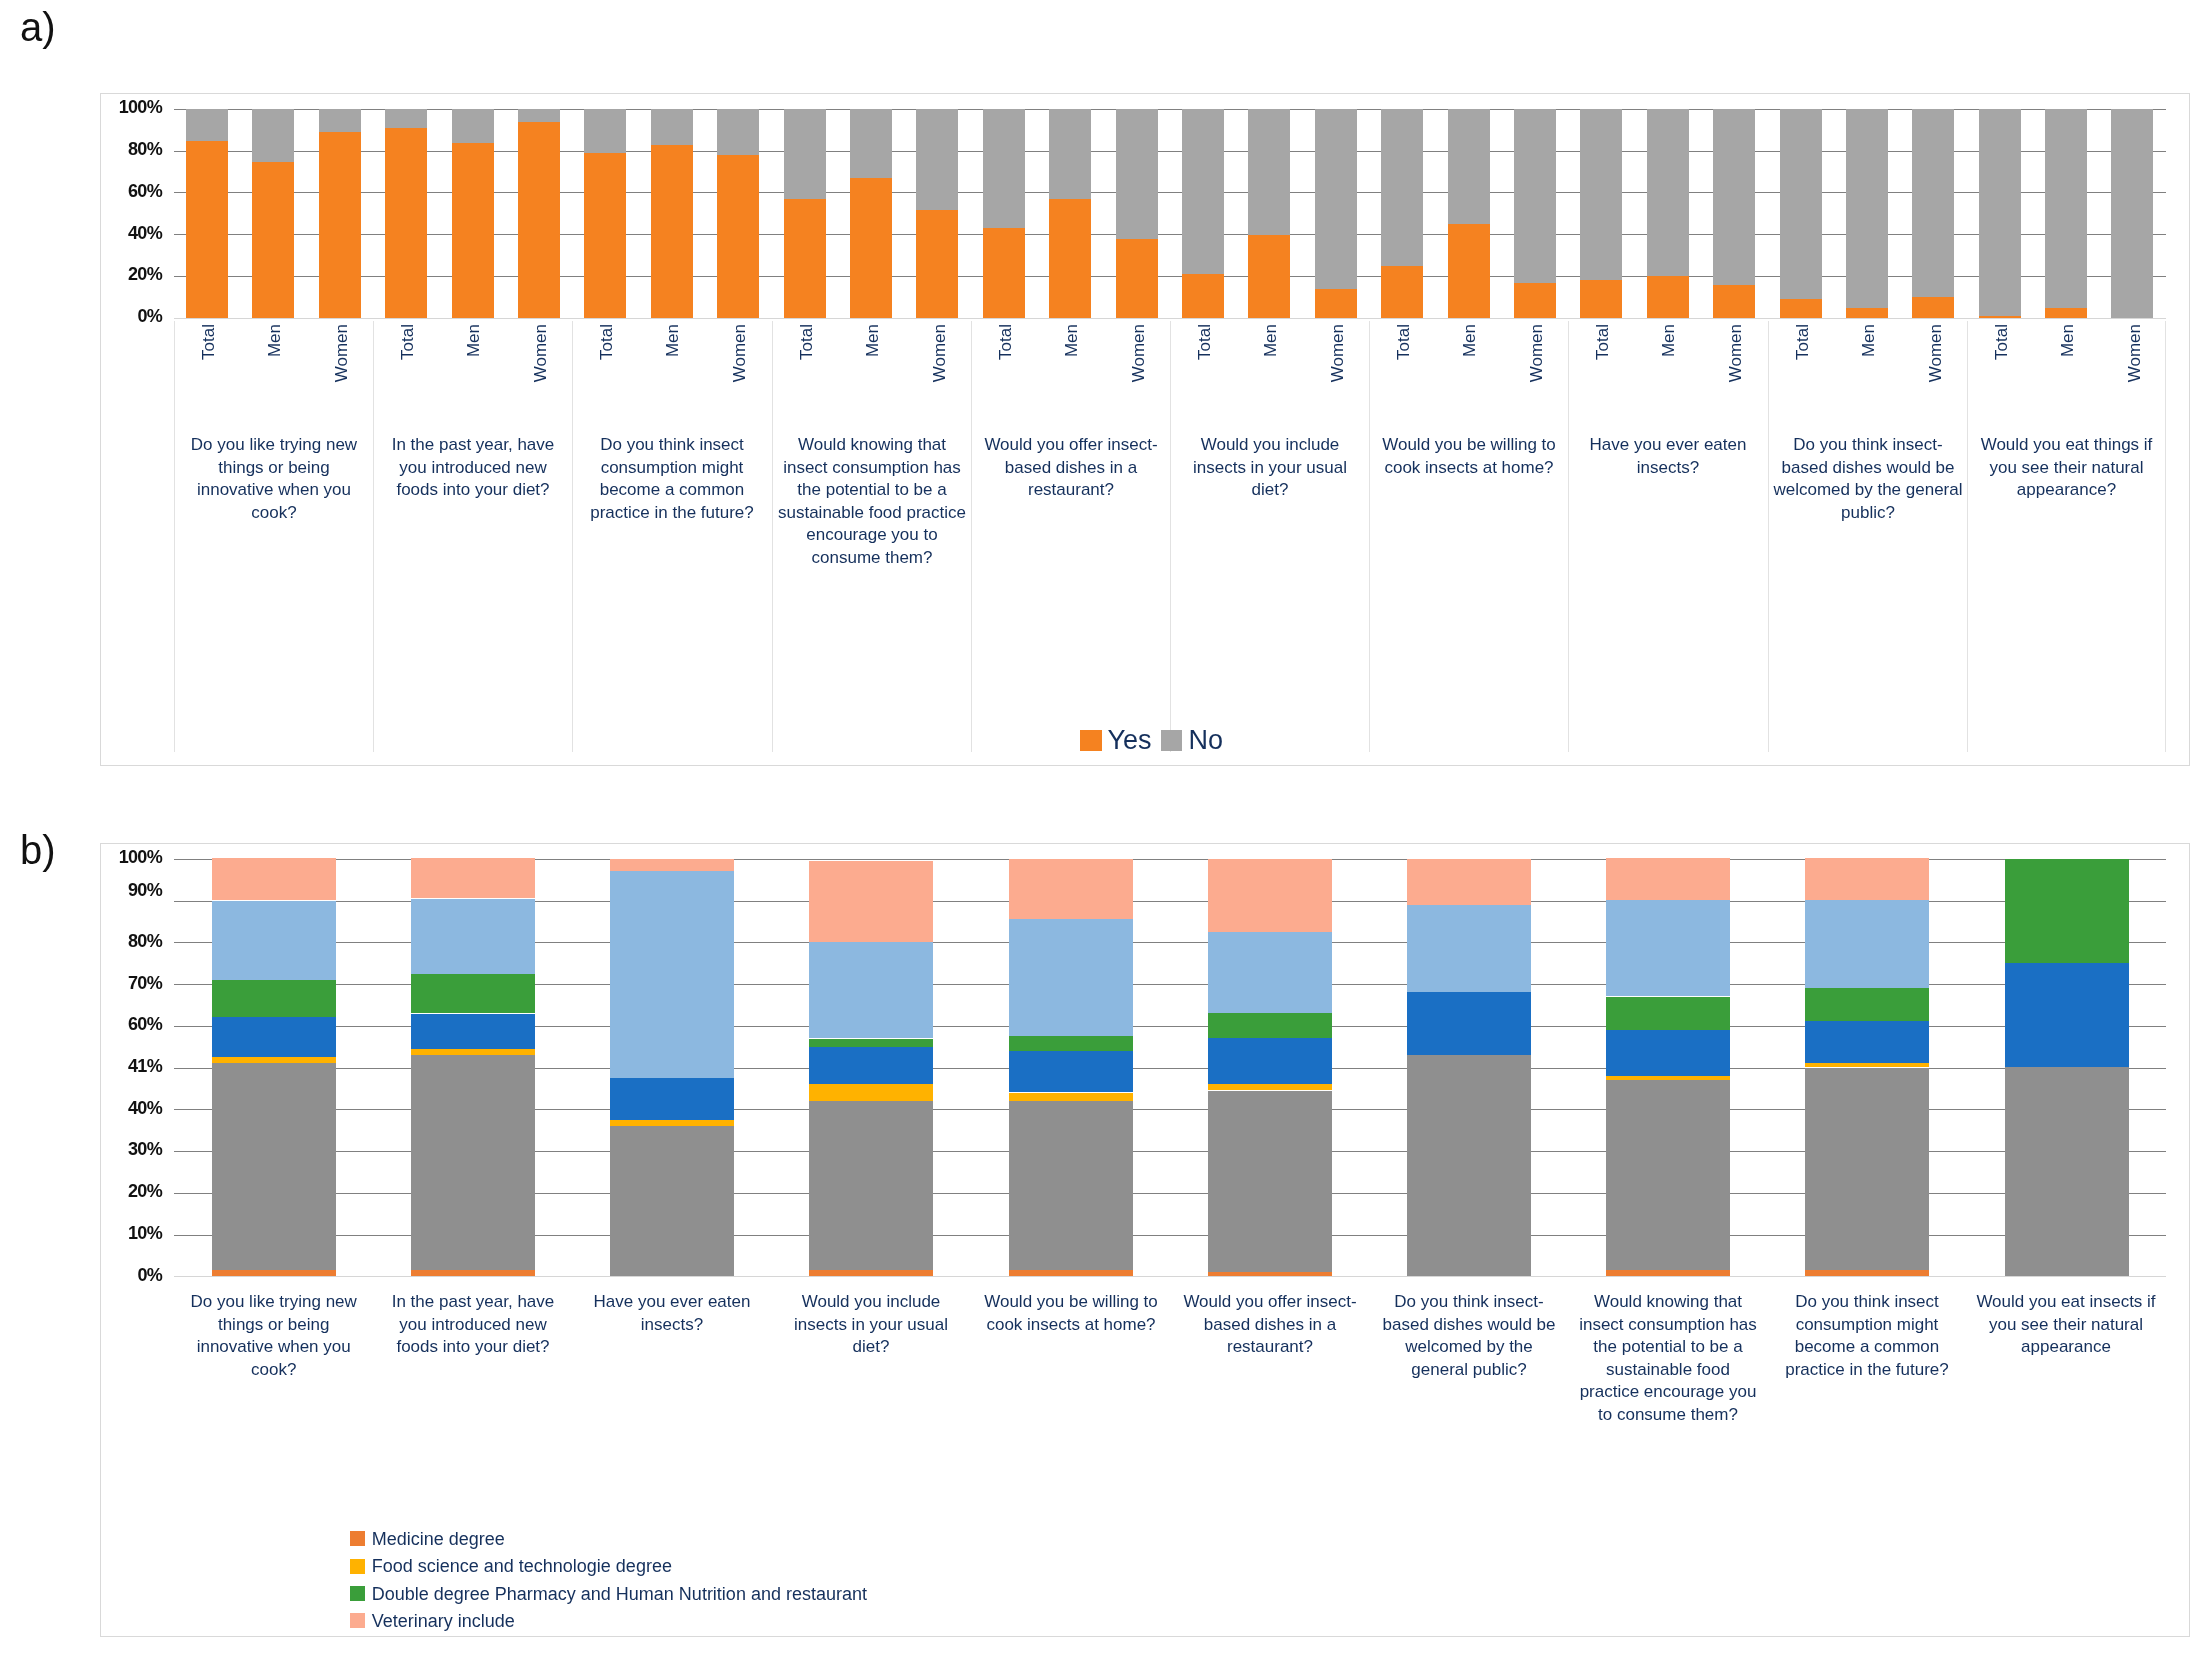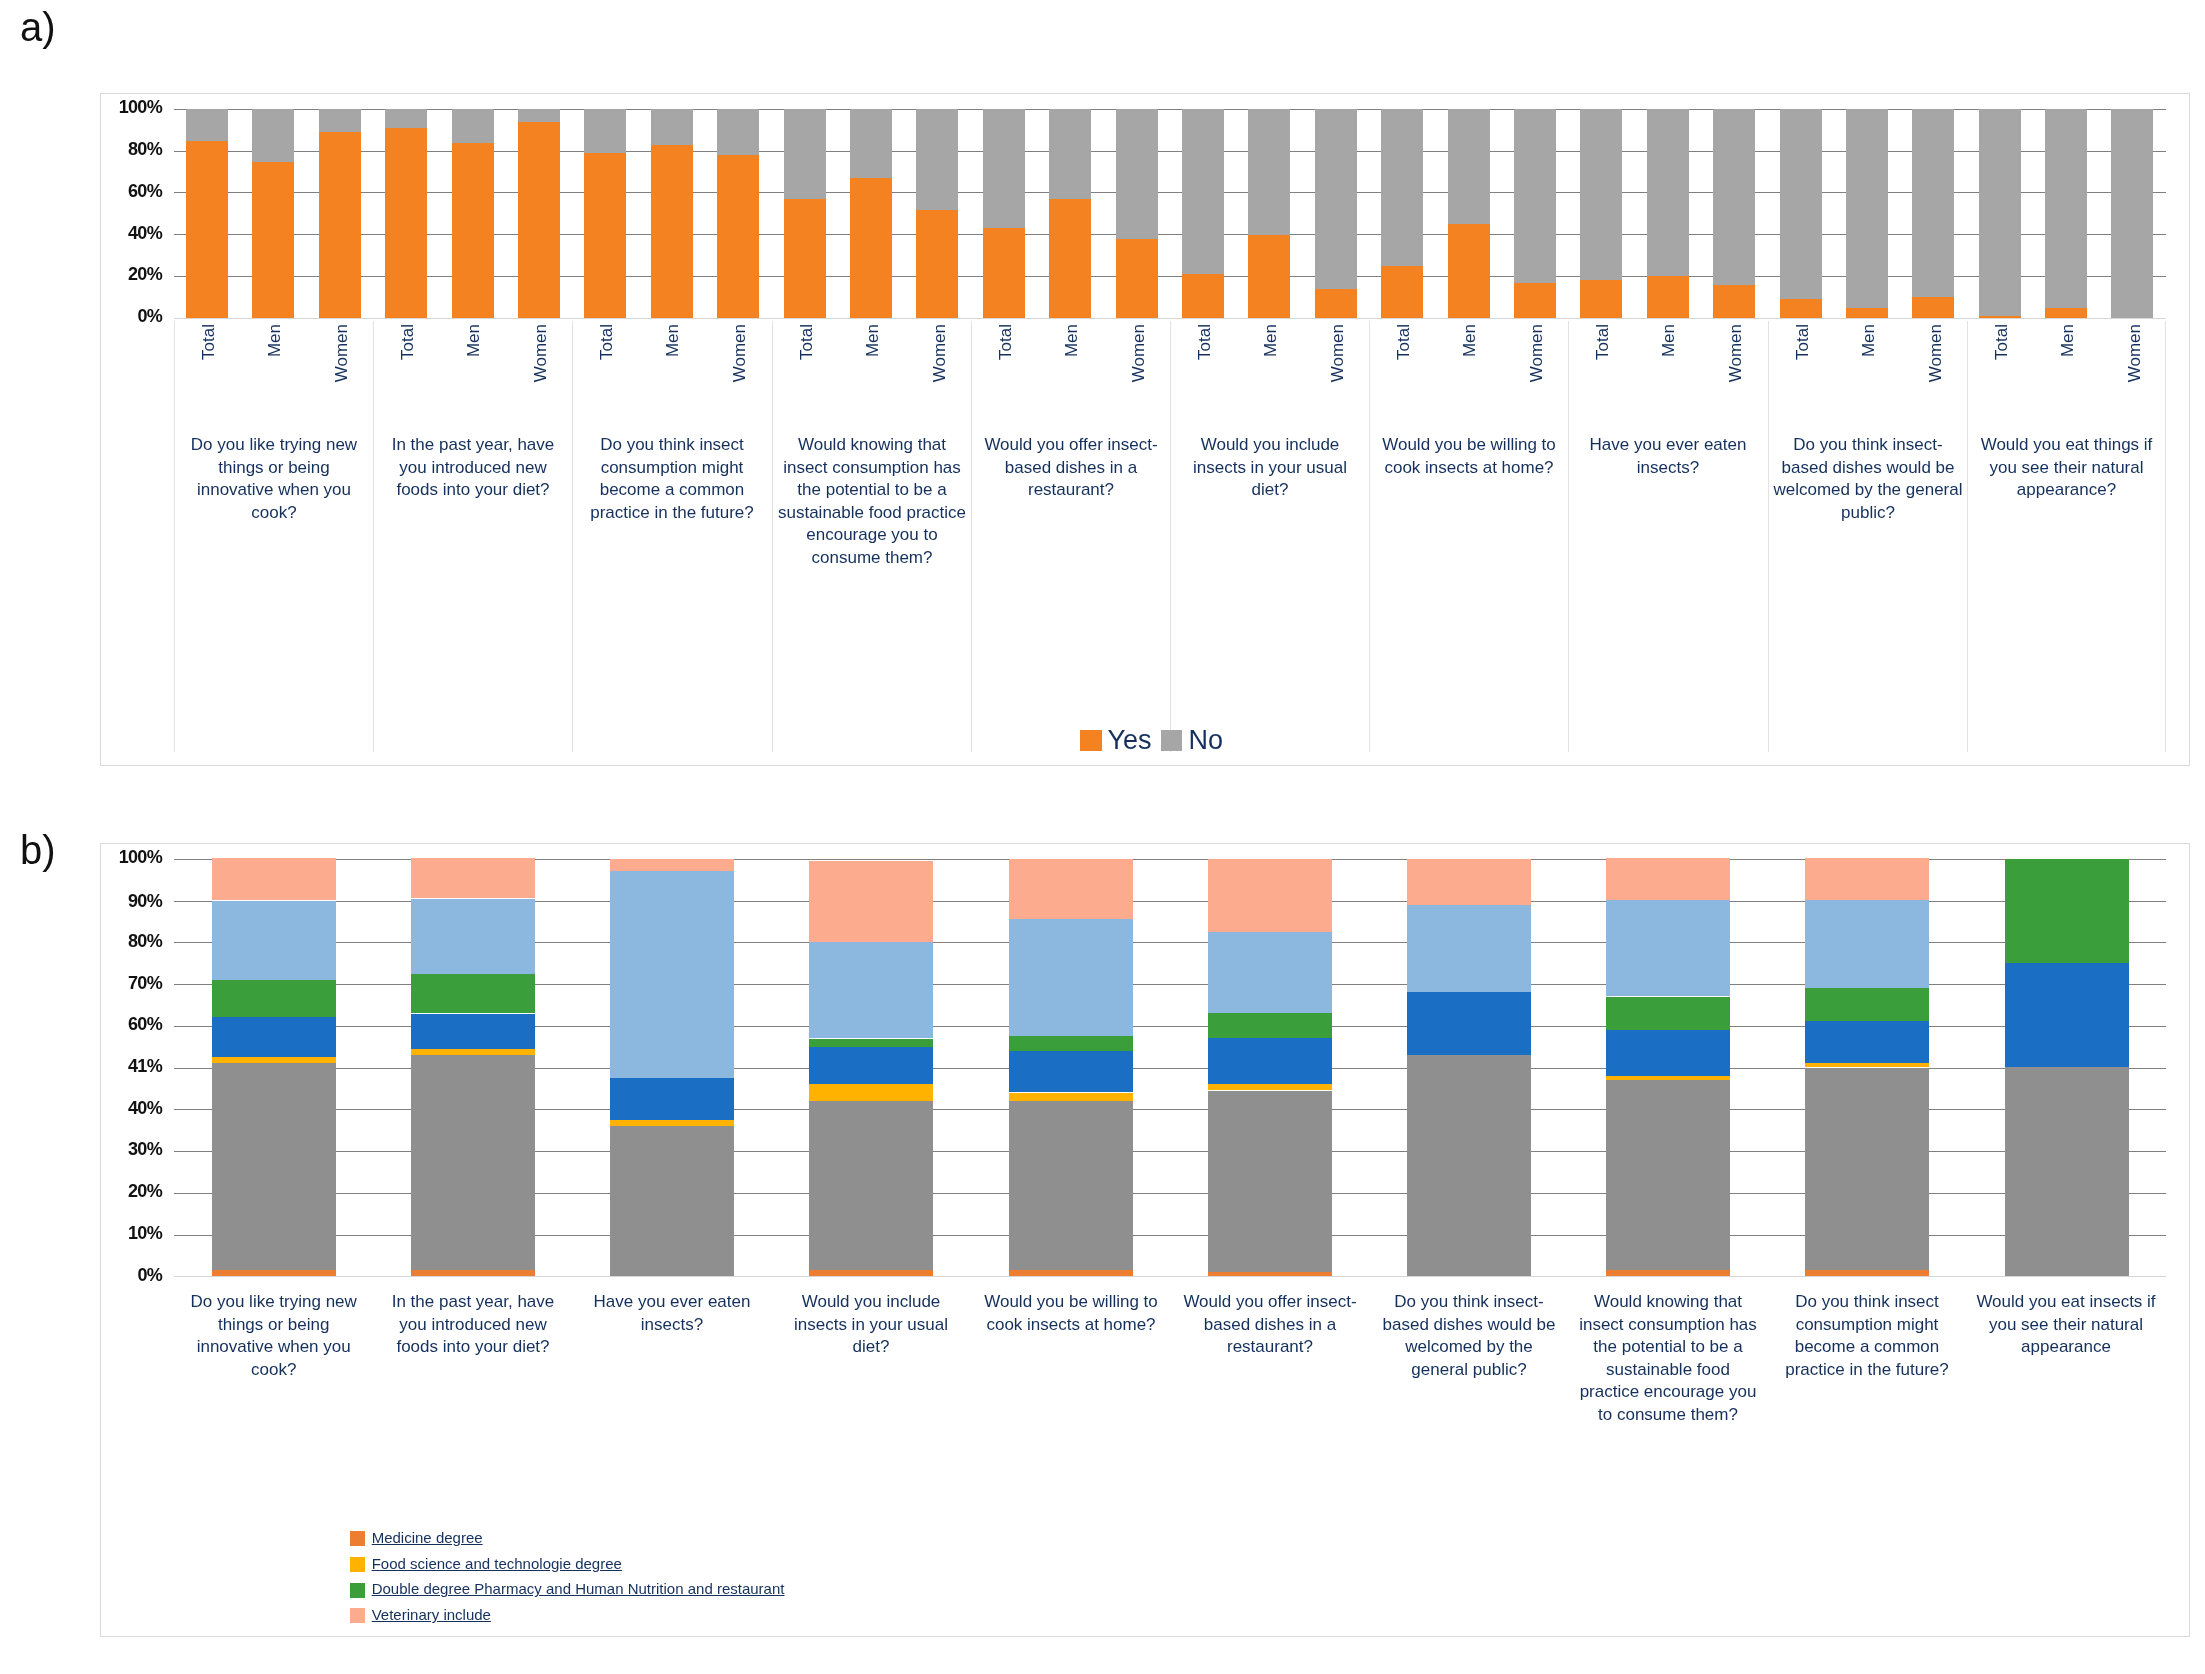--- a/index.html
+++ b/index.html
@@ -89,21 +89,21 @@
 
   
   .bbar{position:absolute;bottom:0;}
   .bseg{position:absolute;left:0;right:0;}
   .bcat{
     position:absolute;
     font-size:17px;line-height:1.33;text-align:center;color:#15305c;
   }
   #legend-b{position:absolute;}
   #legend-b .col{position:absolute;}
-  #legend-b .li{display:flex;align-items:flex-start;gap:6.7px;margin-bottom:9.4px;font-size:15px;color:#15305c;line-height:1;text-decoration:underline;}
+  #legend-b .li{display:flex;align-items:flex-start;gap:6.7px;margin-bottom:9.4px;font-size:18px;color:#15305c;line-height:1;}
   #legend-b .sw{width:15px;height:15px;flex:0 0 15px;margin-top:1.3px;}
 </style>
 </head>
 <body>
 
 <div class="panel-letter" id="letter-a">a)</div>
 <div class="panel-letter" id="letter-b">b)</div>
 
 <div class="chart-frame" id="chart-a">
     <div class="ylabels">
@@ -289,21 +289,21 @@
     <div class="ylabels">
       <div class="ylab" style="left: 0px; width: 61px; top: 421px;">0%</div>
       <div class="ylab" style="left: 0px; width: 61px; top: 379px;">10%</div>
       <div class="ylab" style="left: 0px; width: 61px; top: 337px;">20%</div>
       <div class="ylab" style="left: 0px; width: 61px; top: 295px;">30%</div>
       <div class="ylab" style="left: 0px; width: 61px; top: 254px;">40%</div>
       <div class="ylab" style="left: 0px; width: 61px; top: 212px;">41%</div>
       <div class="ylab" style="left: 0px; width: 61px; top: 170px;">60%</div>
       <div class="ylab" style="left: 0px; width: 61px; top: 129px;">70%</div>
       <div class="ylab" style="left: 0px; width: 61px; top: 87px;">80%</div>
-      <div class="ylab" style="left: 0px; width: 61px; top: 47px;">90%</div>
+      <div class="ylab" style="left: 0px; width: 61px; top: 36px;">90%</div>
       <div class="ylab" style="left: 0px; width: 61px; top: 3.4px;">100%</div>
     </div>
     <div class="plotarea" style="left: 73px; top: 15px; width: 1992px; height: 417px;">
       <div class="gridline light" style="top: 417px;"></div>
       <div class="gridline" style="top: 376px;"></div>
       <div class="gridline" style="top: 334px;"></div>
       <div class="gridline" style="top: 292px;"></div>
       <div class="gridline" style="top: 250px;"></div>
       <div class="gridline" style="top: 209px;"></div>
       <div class="gridline" style="top: 167px;"></div>

